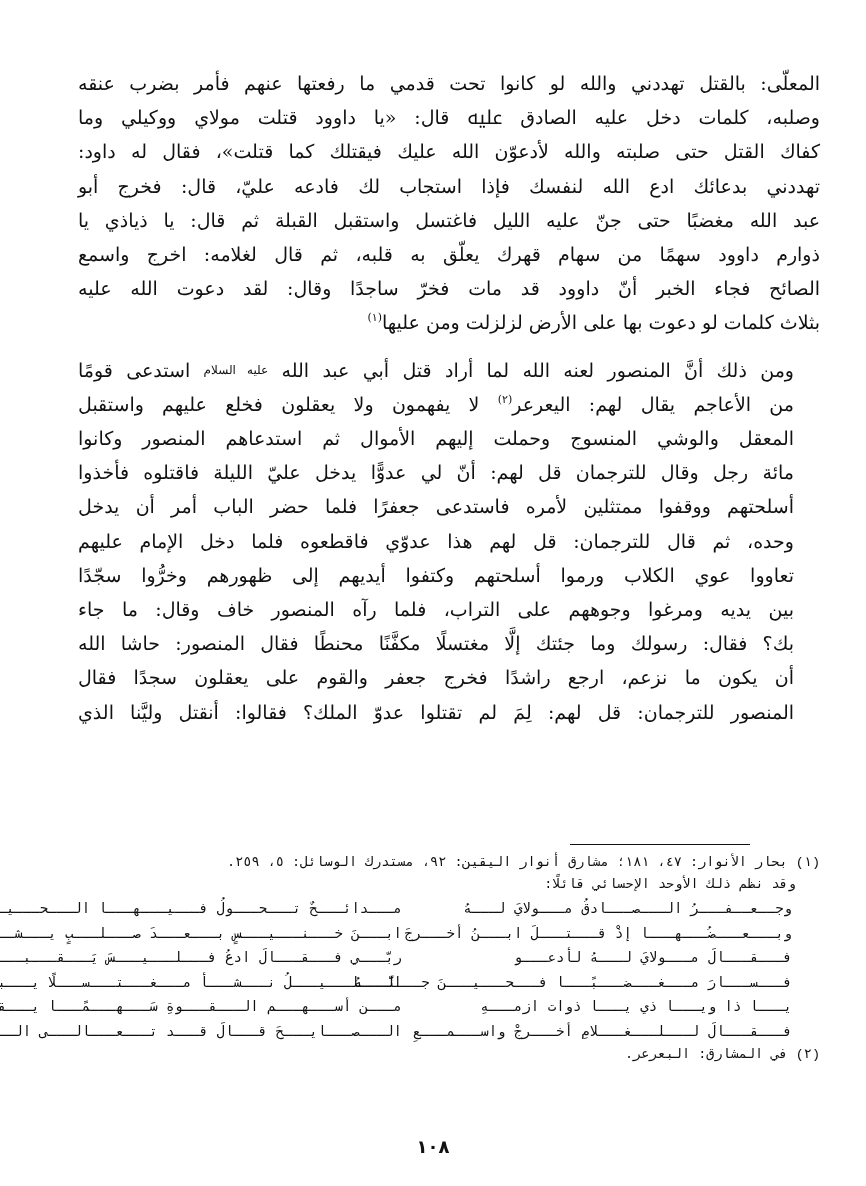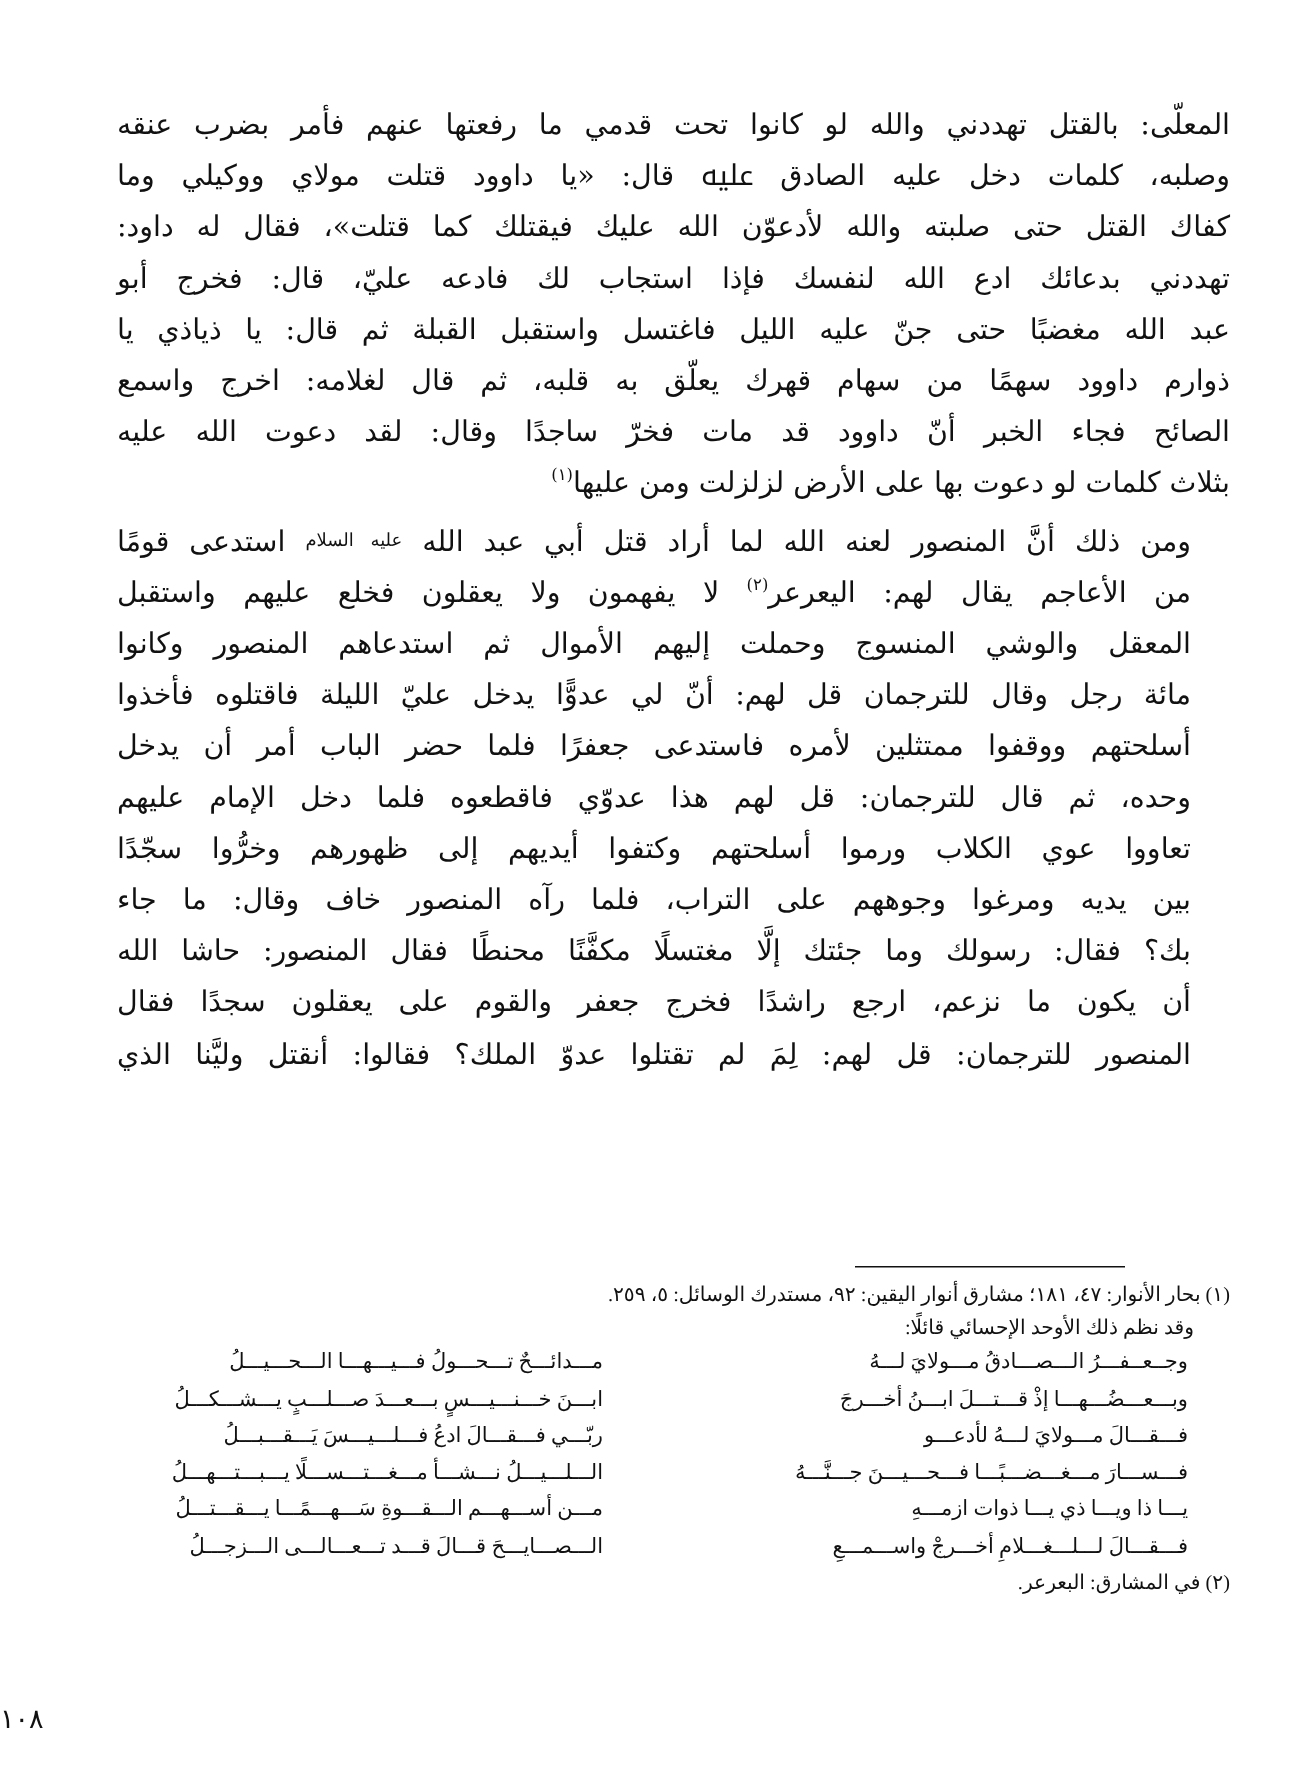--- a/index.html
+++ b/index.html
@@ -29,21 +29,21 @@
       text-align: justify;
       text-align-last: right;
       font-size: 19px;
       line-height: 34.2px;
     }
     .main-text p {
       margin: 0;
     }
     .main-text p.indent {
       text-indent: 26px;
-      margin-top: 3px;
+      margin-top: 13px;
     }
     .line {
       display: block;
       text-align: justify;
       text-align-last: justify;
       white-space: nowrap;
     }
     .line.last {
       text-align-last: right;
     }
@@ -63,21 +63,21 @@
       top: 844px;
       width: 180px;
       border-top: 1.5px solid #111;
     }
     .footnotes {
       position: absolute;
       left: 90px;
       width: 730px;
       top: 852px;
       direction: rtl;
-      font-family: Liberation Serif, serif;
+      font-family: Liberation Mono, monospace;
       font-size: 13.5px;
       line-height: 22px;
     }
     .fn-line {
       display: block;
       white-space: nowrap;
     }
     .fn-indent {
       padding-right: 24px;
     }
@@ -93,23 +93,23 @@
     }
     .verse {
       white-space: nowrap;
       letter-spacing: 0.6px;
     }
     .page-number {
       position: absolute;
       left: 0;
       width: 866px;
       top: 1136px;
-      text-align: left;
+      text-align: center;
       font-family: "DejaVu Sans", "Liberation Sans", sans-serif;
-      font-weight: normal;
+      font-weight: bold;
       font-size: 18px;
       direction: rtl;
     }
   </style>
 </head>
 <body>
 
 <div class="page">
 
   <div class="main-text">

